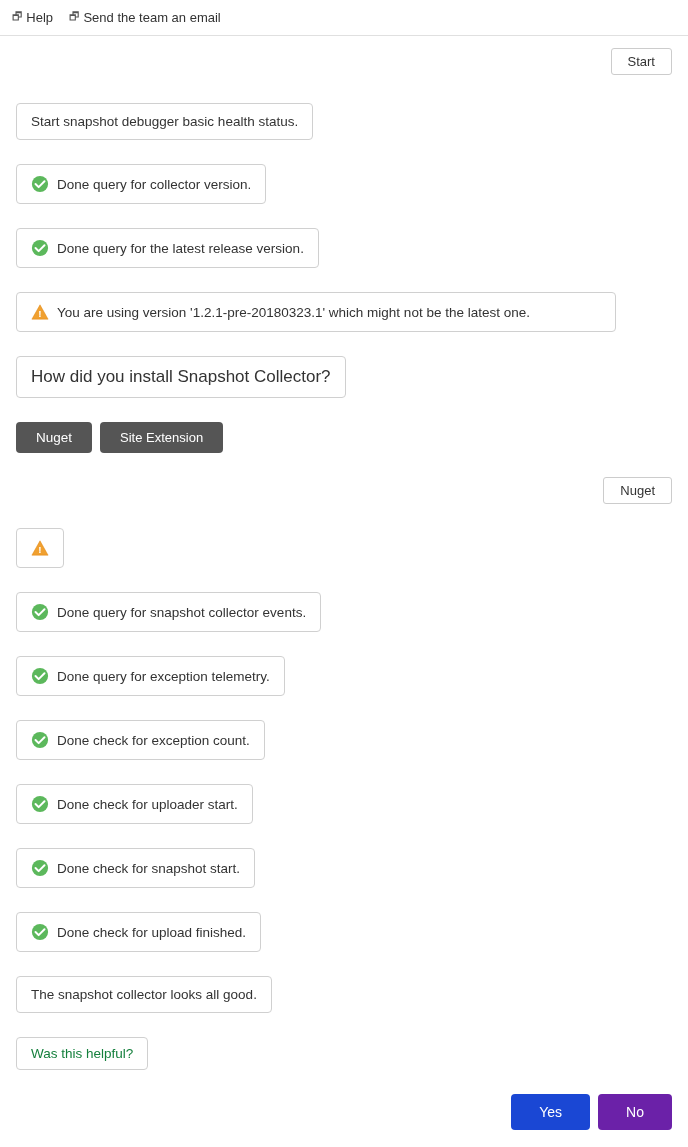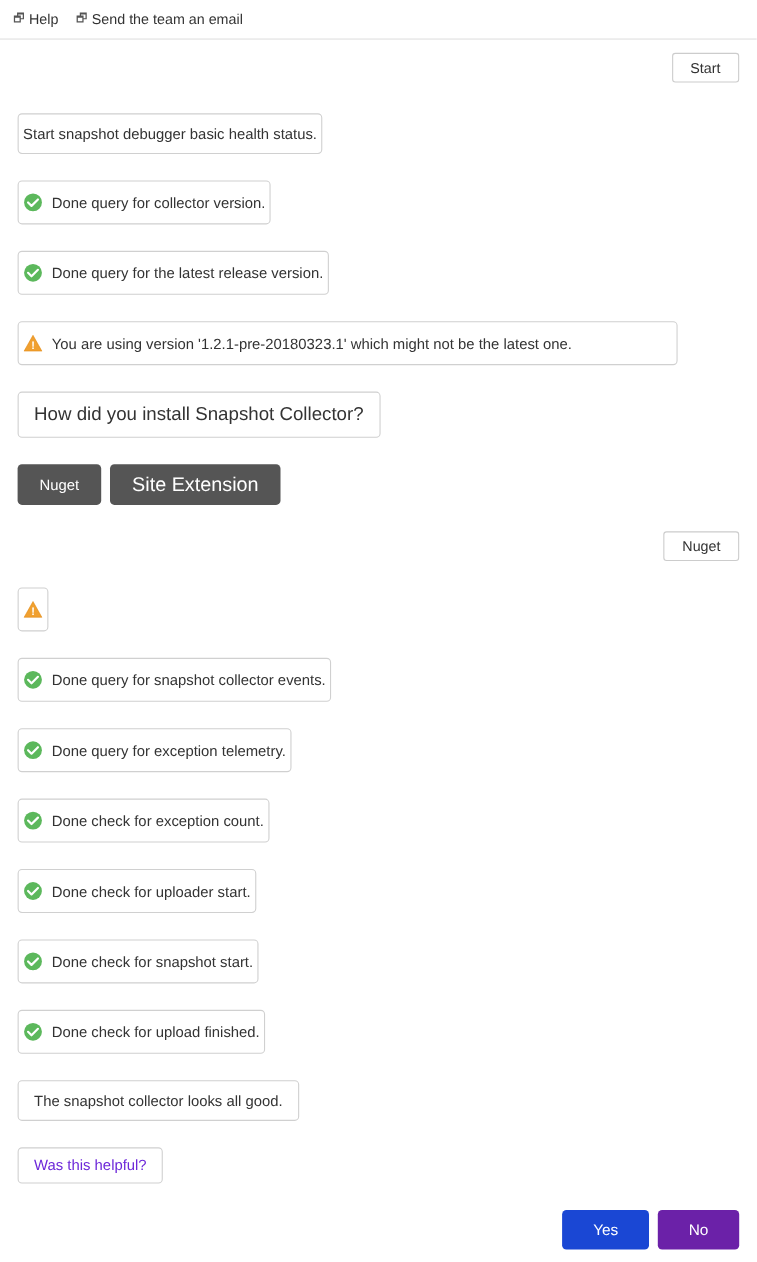--- a/index.html
+++ b/index.html
@@ -54,21 +54,21 @@
       padding: 5px 16px;
       font-size: 13px;
       cursor: pointer;
       border-radius: 3px;
       color: #333;
     }
 
     .message-item {
       border: 1px solid #d0d0d0;
       border-radius: 4px;
-      padding: 10px 4px;
+      padding: 10px 14px;
       margin-bottom: 8px;
       display: flex;
       align-items: center;
       gap: 8px;
       background: #fff;
       font-size: 13.5px;
       width: fit-content;
       max-width: 100%;
     }
 
@@ -101,21 +101,21 @@
       font-size: 13.5px;
       border-radius: 4px;
       cursor: pointer;
     }
 
     .btn-site-ext {
       background: #555;
       color: #fff;
       border: none;
       padding: 8px 20px;
-      font-size: 18px;
+      font-size: 13px;
       border-radius: 4px;
       cursor: pointer;
     }
 
     .nuget-response-row {
       display: flex;
       justify-content: flex-end;
       margin-bottom: 8px;
     }
 
@@ -144,21 +144,21 @@
       color: #333;
       width: fit-content;
     }
 
     .helpful-box {
       border: 1px solid #d0d0d0;
       border-radius: 4px;
       padding: 8px 14px;
       margin-bottom: 8px;
       font-size: 13.5px;
-      color: #6d28d9;
+      color: #15803d;
       width: fit-content;
     }
 
     .yes-no-row {
       display: flex;
       gap: 8px;
       margin-bottom: 8px;
       justify-content: flex-end;
     }
 

